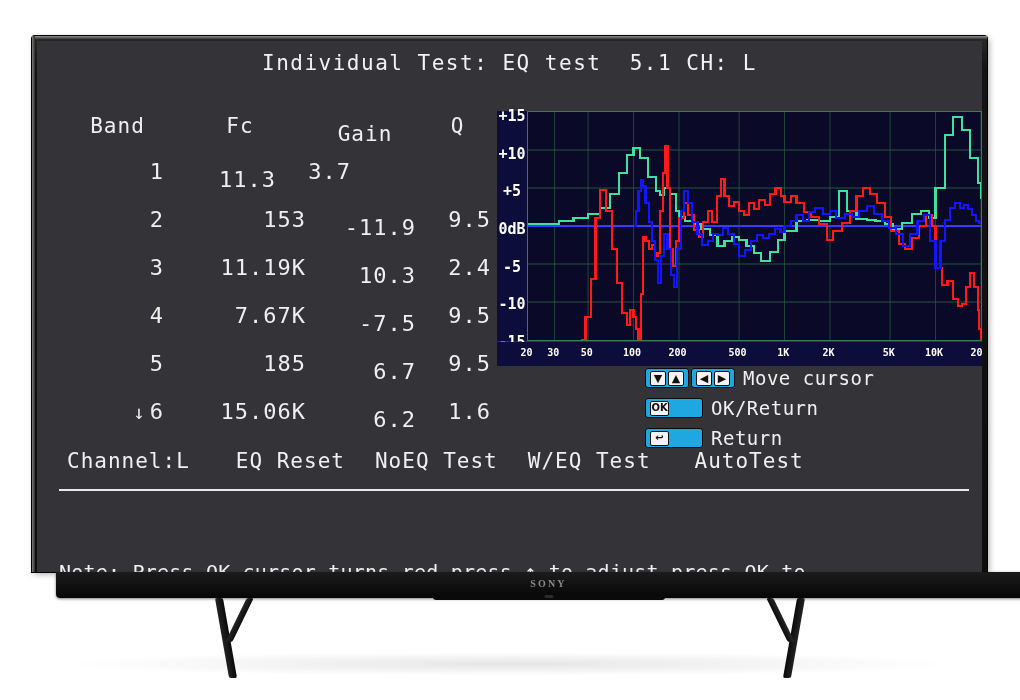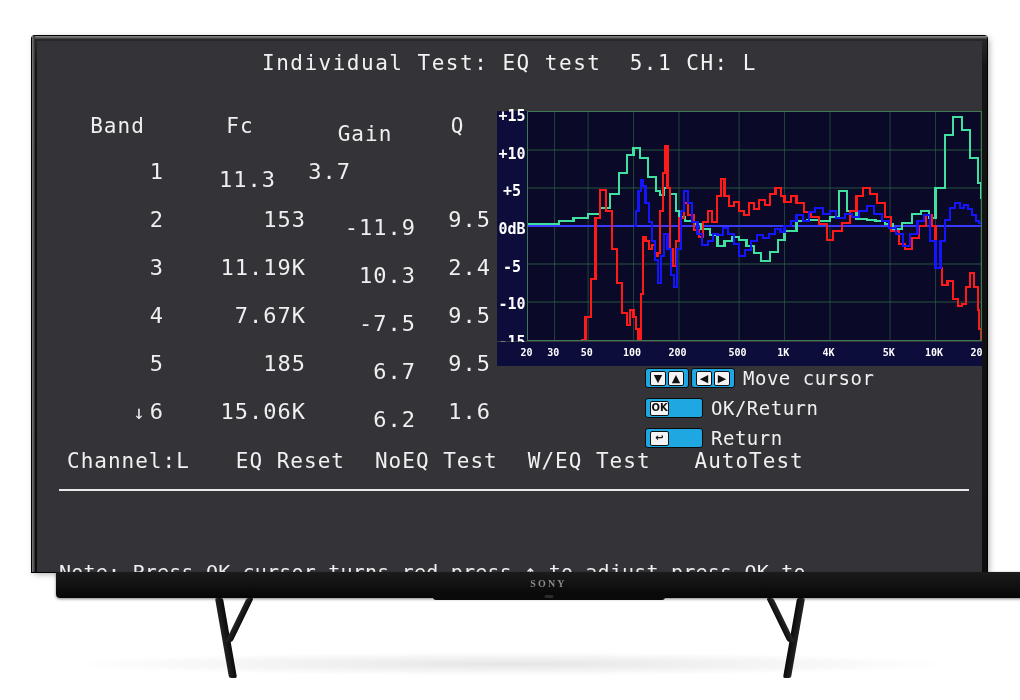--- a/index.html
+++ b/index.html
@@ -250,21 +250,21 @@
           </svg>
       </div>
       <div class="xaxis">
           <div class="xtick" style="left: 23.6px;">20</div>
           <div class="xtick" style="left: 50.1898px;">30</div>
           <div class="xtick" style="left: 83.6889px;">50</div>
           <div class="xtick" style="left: 125.944px;">100</div>
           <div class="xtick" style="left: 171.4px;">200</div>
           <div class="xtick" style="left: 231.489px;">500</div>
           <div class="xtick" style="left: 280.144px;">1K</div>
-          <div class="xtick" style="left: 325.6px;">4K</div>
+          <div class="xtick" style="left: 325.6px;">2K</div>
           <div class="xtick" style="left: 385.689px;">5K</div>
           <div class="xtick" style="left: 427.944px;">10K</div>
           <div class="xtick" style="left: 473.4px;">20K</div>
         </div>
 
       <div class="legend">
         <div class="leg-row">
           <div class="btn-grp">
             <div class="pad">
               <span class="k">▼</span>

